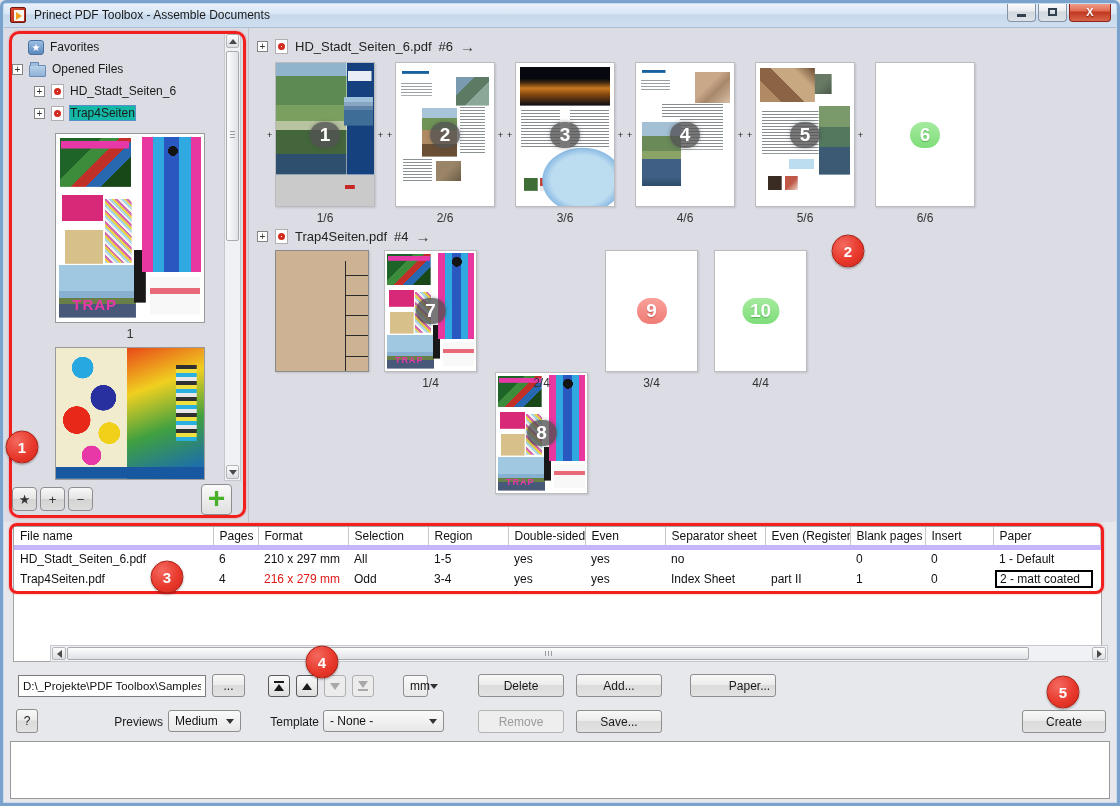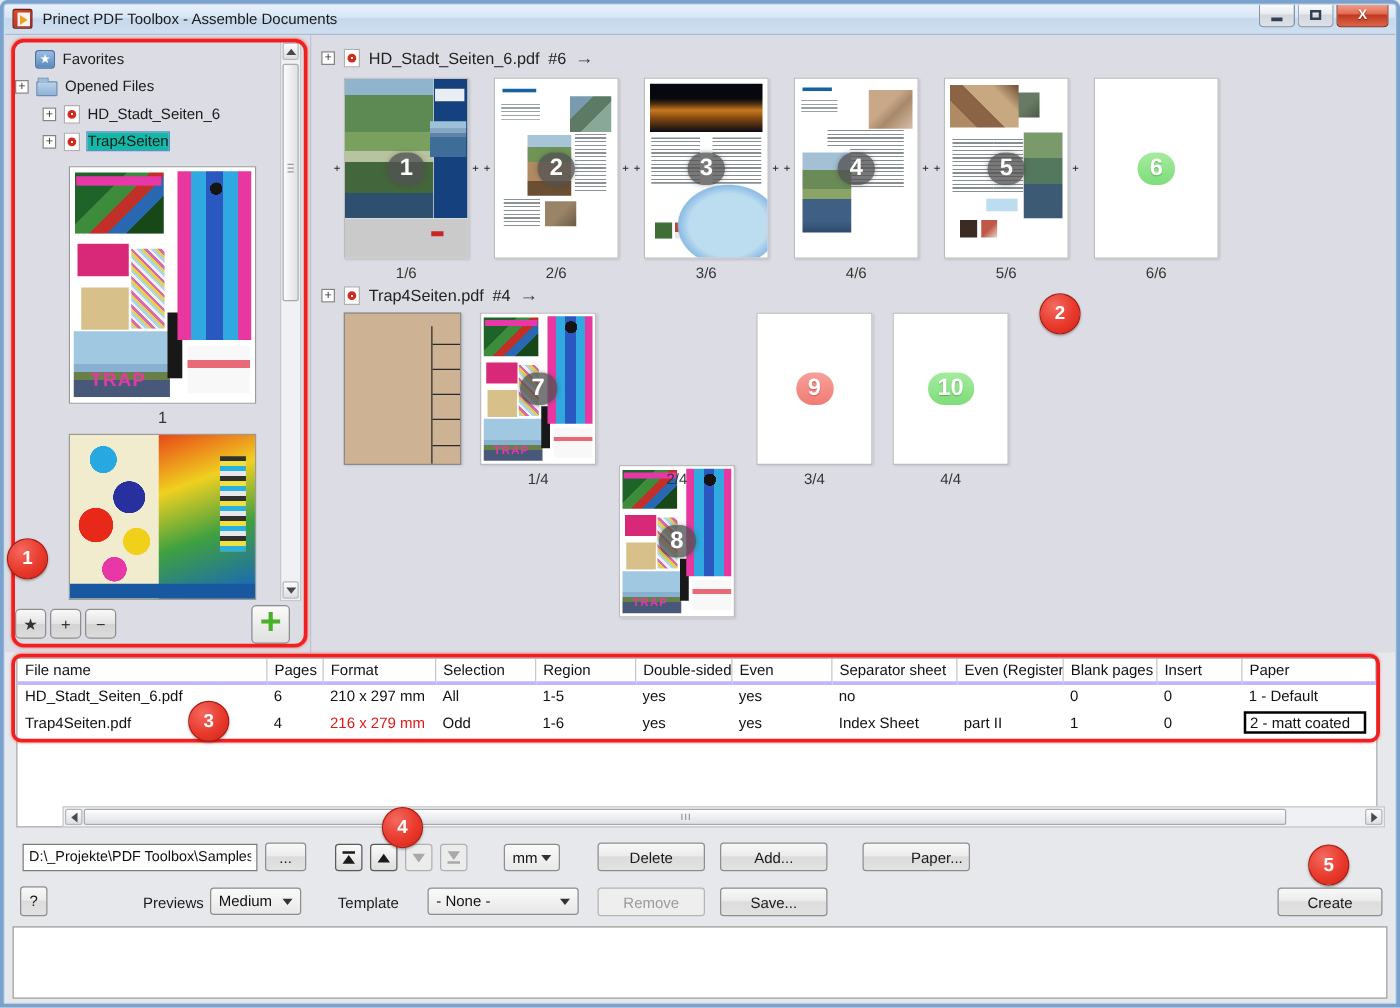--- a/index.html
+++ b/index.html
@@ -128,21 +128,21 @@
     radial-gradient(circle 11px at 36% 65%,#f0d018 97%,transparent),
     radial-gradient(circle 10px at 24% 82%,#e838a8 97%,transparent),
     repeating-linear-gradient(0deg,#28b0e0 0 4px,#f0e040 4px 8px,#303030 8px 12px,#e8e8e8 12px 16px) 94% 30%/14% 58% no-repeat,
     linear-gradient(#1858a0,#1858a0) 0 100%/100% 9% no-repeat,
     linear-gradient(160deg,#e84818 0%,#f0d020 30%,#40a040 60%,#1868b8 95%) 100% 0/52% 100% no-repeat,
     #f2ecce;}
 
   
   .table-panel{position:absolute;left:13px;top:526px;width:1089px;height:136px;background:#fff;border:1px solid #a4a4a4;}
   table.grid{border-collapse:collapse;table-layout:fixed;width:1086px;font-size:12px;color:#111;}
-  table.grid th{font-weight:normal;text-align:left;padding:2px 0 2px 6px;border-right:1px solid #c8c8c8;border-bottom:3px solid #c4b5fd;height:19px;white-space:nowrap;overflow:hidden;}
+  table.grid th{font-weight:normal;text-align:left;padding:2px 0 2px 6px;border-right:1px solid #c8c8c8;border-bottom:5px solid #c4b5fd;height:19px;white-space:nowrap;overflow:hidden;}
   table.grid td{padding:2px 0 2px 6px;height:20px;white-space:nowrap;overflow:hidden;}
   .red-text{color:#e01818;}
   .edit-box{display:inline-block;border:2px solid #000;background:#fff;padding:0 3px;min-width:98px;height:18px;line-height:15px;margin-left:-4px;}
 
   
   .hscroll{position:absolute;left:50px;top:645px;width:1058px;height:17px;background:#f0f1f4;border:1px solid #c6c8cc;}
   .hs-arrow{position:absolute;top:1px;width:14px;height:13px;display:flex;align-items:center;justify-content:center;background:linear-gradient(180deg,#fdfdfd,#dcdee2);border:1px solid #b4b6ba;border-radius:2px;}
   .hs-thumb{position:absolute;left:16px;top:1px;width:962px;height:13px;background:linear-gradient(180deg,#fdfdfd,#dfe1e5);border:1px solid #a8aaae;border-radius:2px;}
   .hs-thumb::after{content:"";position:absolute;top:3px;bottom:3px;left:50%;width:1px;background:#9a9ca0;box-shadow:-3px 0 0 #9a9ca0,3px 0 0 #9a9ca0;}
 
@@ -331,21 +331,21 @@
         <td></td>
         <td>0</td>
         <td>0</td>
         <td>1 - Default</td>
       </tr>
       <tr>
         <td>Trap4Seiten.pdf</td>
         <td>4</td>
         <td class="red-text">216 x 279 mm</td>
         <td>Odd</td>
-        <td>1-6</td>
+        <td>3-4</td>
         <td>yes</td>
         <td>yes</td>
         <td>Index Sheet</td>
         <td>part II</td>
         <td>1</td>
         <td>0</td>
         <td><span class="edit-box">2 - matt coated</span></td>
       </tr>
     </tbody>
       </table>
@@ -372,37 +372,37 @@
       <span class="t-up"></span>
     </div>
   <div class="mvbtn disabled" style="left:324px;top:675px;">
       <span class="t-down"></span>
     </div>
   <div class="mvbtn disabled" style="left:352px;top:675px;">
       <span class="t-down"></span>
       <span class="bar"></span>
     </div>
 
-  <div class="dropdown" style="left:403px;top:675px;width:45px;">
+  <div class="dropdown" style="left:403px;top:675px;width:25px;">
     <span>mm</span>
     <span class="dd-arrow"></span>
   </div>
 
   <div class="btn" style="left:478px;top:674px;width:86px;">Delete</div>
   <div class="btn" style="left:576px;top:674px;width:86px;">Add...</div>
   <div class="btn" style="left:690px;top:674px;width:86px;padding-left:33px;">Paper...</div>
 
   <div class="btn" style="left:16px;top:709px;width:22px;height:24px;">?</div>
   <div class="ctl-label" style="left:95px;top:715px;width:68px;">Previews</div>
   <div class="dropdown" style="left:168px;top:710px;width:73px;">
     <span>Medium</span>
     <span class="dd-arrow"></span>
   </div>
   <div class="ctl-label" style="left:262px;top:715px;width:57px;">Template</div>
-  <div class="dropdown" style="left:342px;top:710px;width:121px;">
+  <div class="dropdown" style="left:323px;top:710px;width:121px;">
     <span>- None -</span>
     <span class="dd-arrow"></span>
   </div>
   <div class="btn disabled" style="left:478px;top:710px;width:86px;">Remove</div>
   <div class="btn" style="left:576px;top:710px;width:86px;">Save...</div>
   <div class="btn" style="left:1022px;top:710px;width:84px;">Create</div>
 
   <div class="output-box"></div>
 
   <div class="ann-outline" style="left:9px;top:31px;width:237px;height:487px;"></div>

